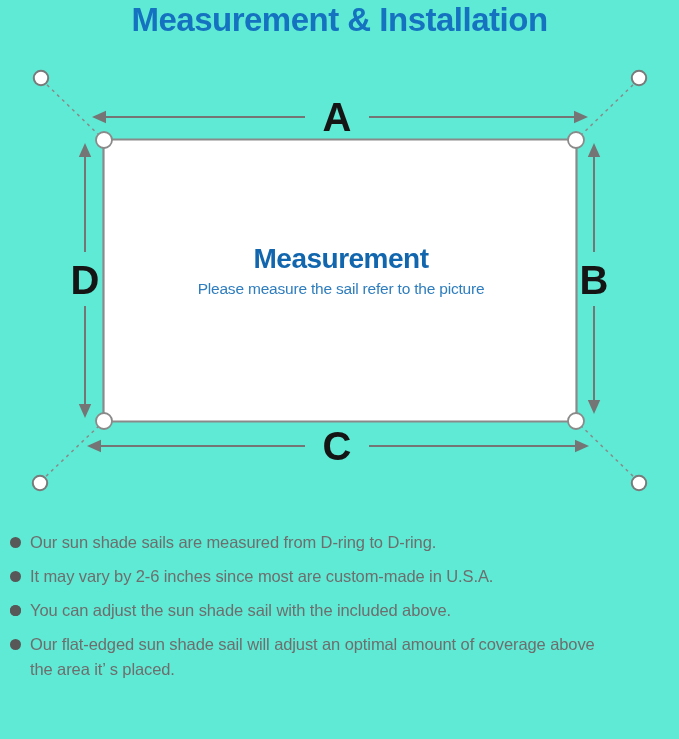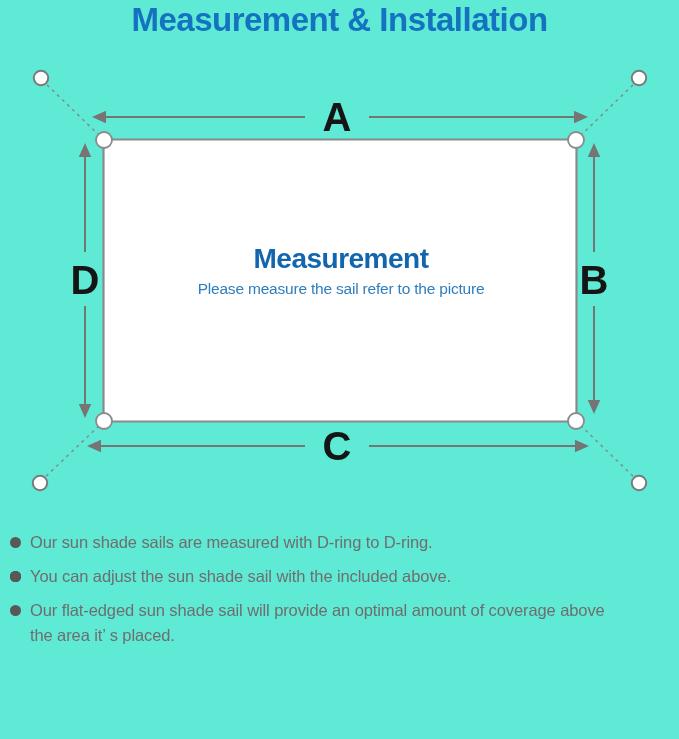--- a/index.html
+++ b/index.html
@@ -99,32 +99,33 @@
     </g>
     <text class="dim-label" x="594" y="294" text-anchor="middle">B</text>
 
     <text class="diag-heading" x="341" y="268" text-anchor="middle">Measurement</text>
     <text class="diag-subheading" x="341" y="294" text-anchor="middle">Please measure the sail refer to the picture</text>
   </svg>
 
   <ul class="bullets">
     <li>
       <span class="dot"></span>
-      <span class="txt">Our sun shade sails are measured with D-ring to D-ring.</span>
+      <span class="txt">Our sun shade sails are measured from D-ring to D-ring.</span>
     </li>
     <li>
       <span class="dot"></span>
+      <span class="txt">It may vary by 2-6 inches since most are custom-made in U.S.A.</span>
     </li>
     <li>
       <span class="dot"></span>
     </li>
     <li>
       <span class="dot"></span>
       <span class="txt">You can adjust the sun shade sail with the included above.</span>
     </li>
     <li>
       <span class="dot"></span>
-      <span class="txt">Our flat-edged sun shade sail will provide an optimal amount of coverage above
+      <span class="txt">Our flat-edged sun shade sail will adjust an optimal amount of coverage above
 the area it’ s placed.</span>
     </li>
   </ul>
 
 </div>
 
 </body></html>

